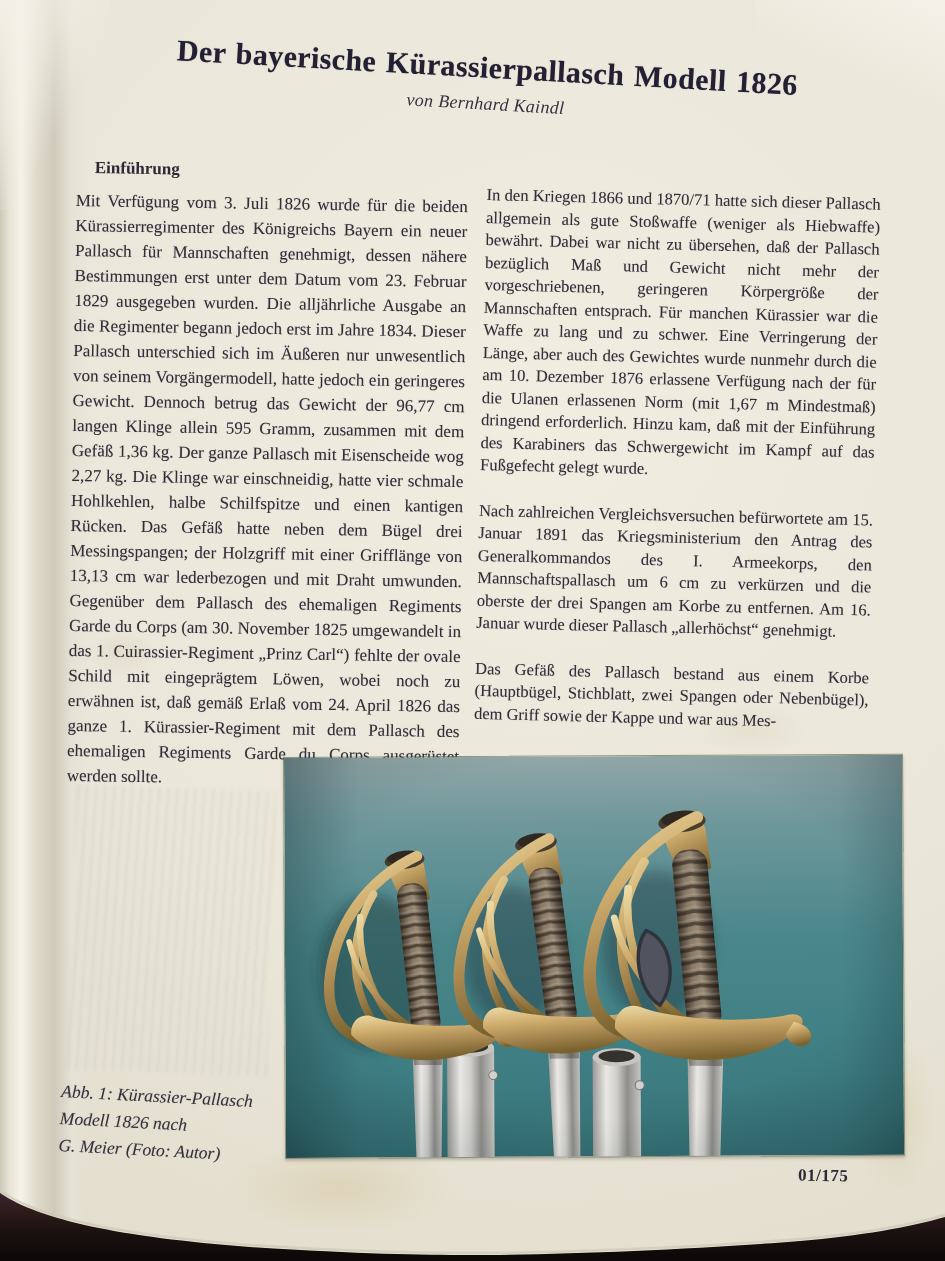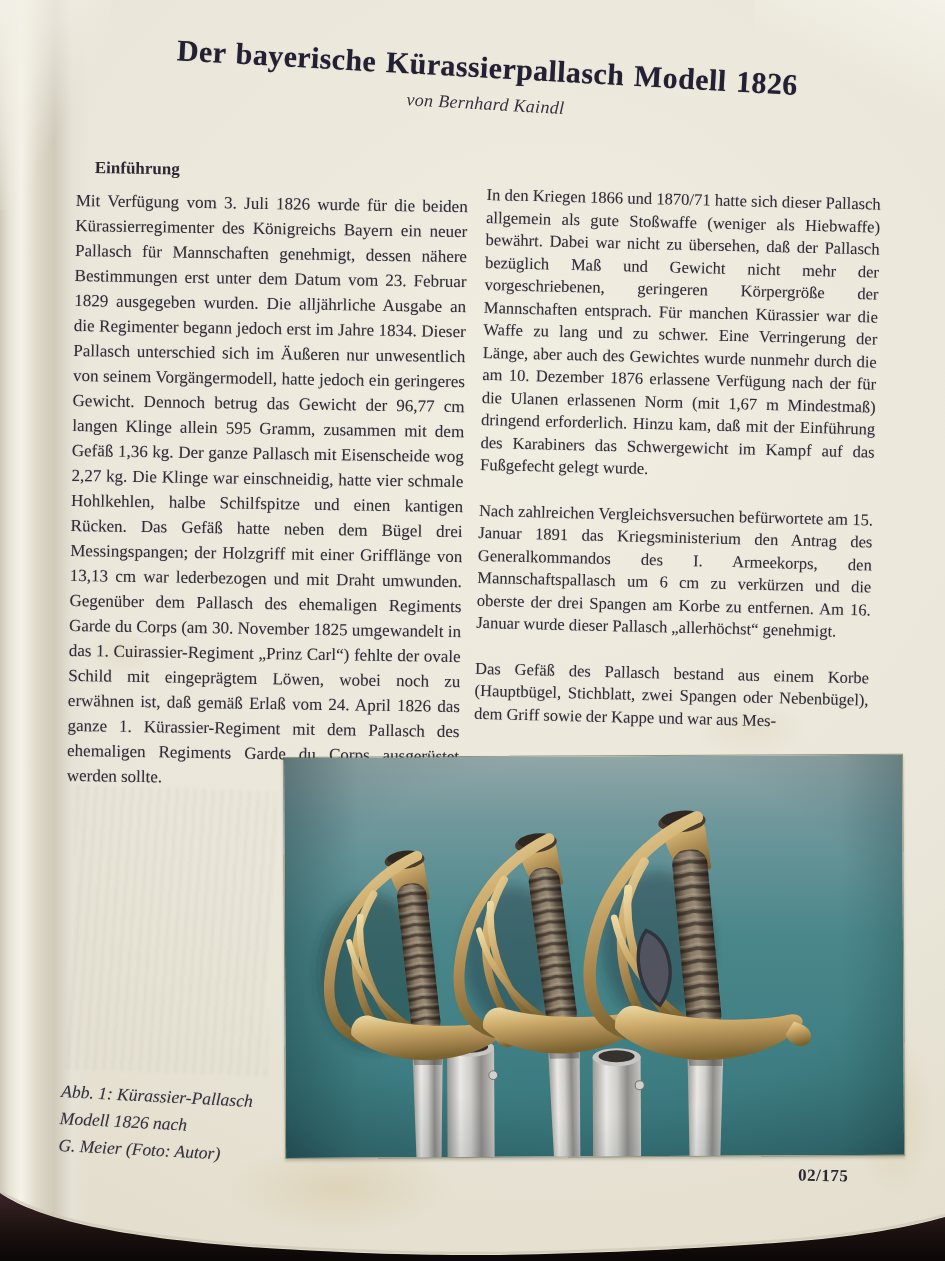--- a/index.html
+++ b/index.html
@@ -175,21 +175,21 @@
       <rect width="618" height="400" fill="url(#vig)"></rect>
     </svg>
   </div>
 
   <div class="figure-caption">
     <div>Abb. 1: Kürassier-Pallasch</div>
     <div>Modell 1826 nach</div>
     <div>G. Meier (Foto: Autor)</div>
   </div>
 
-  <div class="page-number">02/175</div>
+  <div class="page-number">01/175</div>
 
   <svg class="bottom-band" viewBox="0 0 945 85" preserveAspectRatio="none">
     <defs>
       <linearGradient id="bandG" x1="0" y1="0" x2="0" y2="1">
         <stop offset="0" stop-color="#3a2430"></stop>
         <stop offset="0.25" stop-color="#2e1c1c"></stop>
         <stop offset="0.55" stop-color="#1c1210"></stop>
         <stop offset="1" stop-color="#0b0706"></stop>
       </linearGradient>
     </defs>

